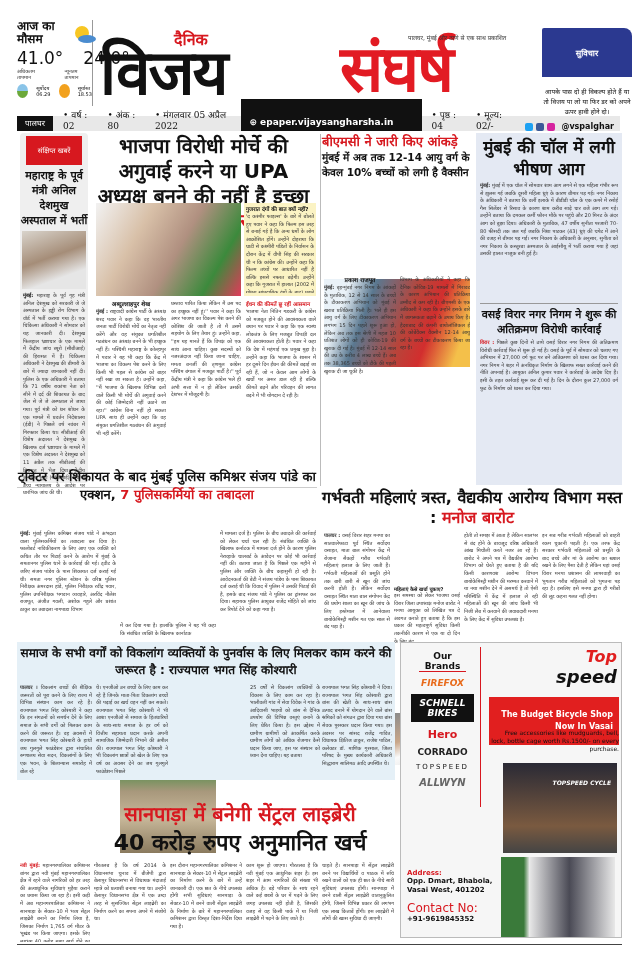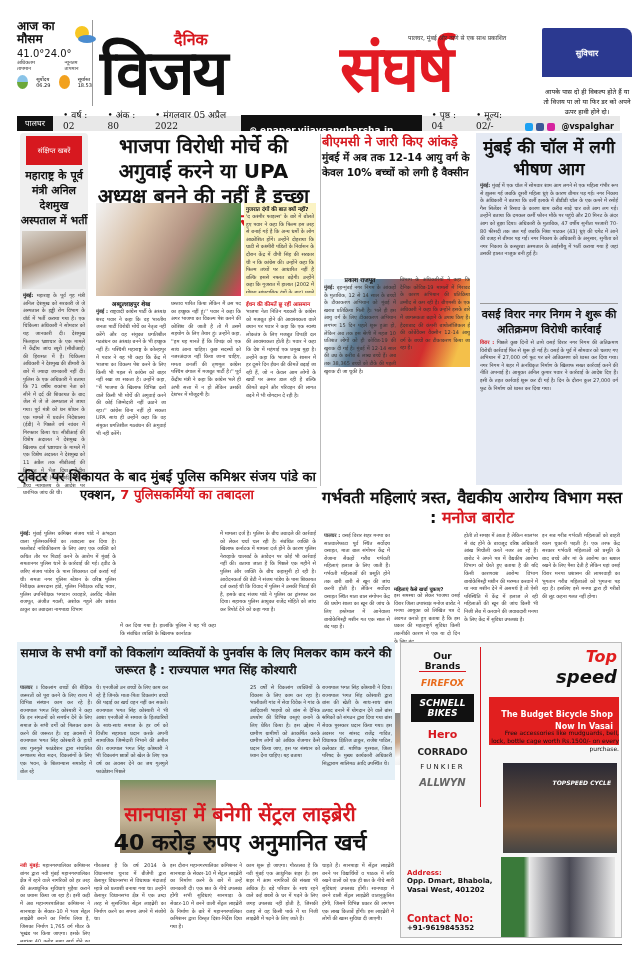--- a/index.html
+++ b/index.html
@@ -1,36 +1,36 @@
 <!DOCTYPE html>
 <html><head>
 <meta charset="utf-8">
 <style>
 *{box-sizing:border-box;margin:0;padding:0}
 body{width:640px;height:978px;background:#fff;font-family:"DejaVu Sans",sans-serif;color:#111;overflow:hidden;position:relative}
 .abs{position:absolute}
 .masthead{left:0;top:0;width:640px;height:110px}
 .weather{left:17px;top:20px;width:76px;height:86px;border-right:1px solid #999}
 .w-title{font-size:12px;font-weight:bold;line-height:13px}
-.w-temps{font-size:10px;margin-top:2px;display:flex;gap:0}
+.w-temps{font-size:17px;margin-top:2px;display:flex;gap:20px}
 .w-lbl{font-size:5px;color:#333;display:flex;gap:20px}
 .sun{position:absolute;left:54px;top:4px;width:26px;height:20px}
 .sunrow{display:flex;gap:8px;margin-top:4px;font-size:5px;align-items:center}
 .dot{width:14px;height:14px;border-radius:50%}
 .logo-dainik{left:174px;top:28px;color:#d7181f;font-size:16px;font-weight:bold}
 .logo-vijay{left:100px;top:40px;font-size:62px;font-weight:bold;color:#111;letter-spacing:-2px;line-height:66px;font-family:"DejaVu Serif",serif}
 .logo-sangharsh{left:340px;top:34px;font-size:64px;font-weight:bold;color:#e21b23;letter-spacing:-2px;line-height:70px;font-family:"DejaVu Serif",serif}
 .tagline{left:408px;top:34px;font-size:6px;color:#333}
 .thought{left:542px;top:28px;width:90px;text-align:center}
 .thought-badge{background:#2b3990;color:#fff;font-size:8px;font-weight:bold;padding:19px 0;border-radius:2px 8px 0 0}
 .thought-text{font-size:6.5px;font-weight:normal;line-height:10px;margin-top:10px}
 .infobar{left:17px;top:116px;width:603px;height:15px;background:#e8e8e8;display:flex;align-items:flex-end;font-size:9px;font-family:"DejaVu Serif",serif}
 .ib-city{background:#111;color:#fff;padding:0 8px;height:15px;line-height:15px;font-size:8px}
 .ib-item{margin-left:10px}
-.ib-epaper{background:#111;color:#fff;height:15px;line-height:15px;padding:8px 8px;margin-left:auto;font-weight:bold;font-family:"DejaVu Sans",sans-serif;font-size:9px;width:200px}
+.ib-epaper{background:#111;color:#fff;height:15px;line-height:15px;padding:16px 8px;margin-left:auto;font-weight:bold;font-family:"DejaVu Sans",sans-serif;font-size:9px;width:200px}
 .ib-social{display:flex;gap:3px;align-items:center;margin:0 6px 0 8px}
 .sq{width:8px;height:8px;border-radius:2px}
 .col-sidebar{left:20px;top:133px;width:68px;height:350px;background:#efefef;border-radius:4px}
 .sb-badge{background:#d7181f;color:#fff;font-size:7px;text-align:center;margin:3px 6px;padding:10px}
 .sb-head{font-size:11px;font-weight:bold;text-align:center;line-height:15px}
 .photo{background:linear-gradient(135deg,#8a7a6e,#c7b9a8 40%,#6a5d52);position:relative;overflow:hidden}
 .textblock{font-size:5px;line-height:7.6px;color:#333;text-align:justify;overflow:hidden}
 .lead{color:#d7181f;font-weight:bold}
 .h-main{left:92px;top:134px;width:223px;text-align:center;font-size:20px;font-weight:bold;line-height:25px}
 .red{color:#d7181f}
@@ -188,35 +188,35 @@
 <div class="abs textblock" style="left:322px;top:862px;width:72px;height:80px">चाहते हैं। सानपाड़ा में सेंट्रल लाइब्रेरी बनने पर विद्यार्थियों व पाठक में रुचि रखने वालों को एक ही छत के नीचे सारी सुविधाएं उपलब्ध होंगी। सानपाड़ा में बनने वाली सेंट्रल लाइब्रेरी वातानुकूलित होगी, जिसमें विभिन्न प्रकार की लगभग एक लाख किताबें होंगी। इस लाइब्रेरी में लोगों की खास सुविधा दी जाएगी।</div>
 <div class="abs hline" style="left:17px;top:944px;width:605px;background:#444"></div>
 
 <div class="abs ad">
   <div class="abs brands">
     <div style="font-size:9px;font-weight:bold;text-align:center;border-bottom:1px solid #d7181f;margin:4px 14px 0">Our Brands</div>
     <div class="brand" style="color:#e86a1a;font-style:italic">FIREFOX</div>
     <div class="brand" style="background:#111;color:#fff;margin:4px 6px;padding:4px 0;font-style:italic">SCHNELL BIKES</div>
     <div class="brand" style="color:#d7181f;font-size:11px">Hero</div>
     <div class="brand" style="color:#222">CORRADO</div>
-    <div class="brand" style="font-weight:normal;letter-spacing:2px;font-size:7px">FUNKIER</div>
+    <div class="brand" style="font-weight:normal;letter-spacing:2px;font-size:7px">TOPSPEED</div>
     <div class="brand" style="color:#666;font-style:italic;font-size:10px">ALLWYN</div>
   </div>
   <div class="abs" style="left:88px;top:4px;width:128px;text-align:right">
     <span style="color:#e11f1f;font-weight:bold;font-style:italic;font-size:16px">Top</span><br>
     <span style="color:#111;font-weight:bold;font-style:italic;font-size:18px">speed</span>
   </div>
   <div class="abs ad-red" style="left:88px;top:54px;width:130px">
     <div>The Budget Bicycle Shop</div>
     <div>Now In Vasai</div>
   </div>
   <div class="abs" style="left:88px;top:86px;width:130px;font-size:6px;text-align:right;line-height:8px">Free accessories like mudguards, bell, lock, bottle cage worth Rs.1500/- on every purchase.</div>
   <div class="abs ad-photo" style="left:102px;top:120px;width:114px;height:90px">
     <div style="color:#fff;font-size:6px;font-weight:bold;text-align:right;padding:16px 6px 0;font-style:italic">TOPSPEED CYCLE</div>
   </div>
   <div class="abs ad-photo" style="left:100px;top:214px;width:114px;height:80px;background:linear-gradient(90deg,#3a7a3a 20%,#e8e8e8 25%,#4a4a55 60%,#e8e8e8)"></div>
   <div class="abs" style="left:6px;top:226px;width:90px">
     <div style="color:#d7181f;font-size:7px;font-weight:bold">Address:</div>
     <div style="font-size:7px;font-weight:bold;line-height:9px">Opp. Dmart, Bhabola, Vasai West, 401202</div>
-    <div style="color:#d7181f;font-size:10px;font-weight:bold;margin-top:18px">Contact No:</div>
+    <div style="color:#d7181f;font-size:12px;font-weight:normal;margin-top:6px">Contact No:</div>
     <div style="font-size:7px;font-weight:bold">+91-9619845352</div>
   </div>
 </div>
 
 </body></html>

